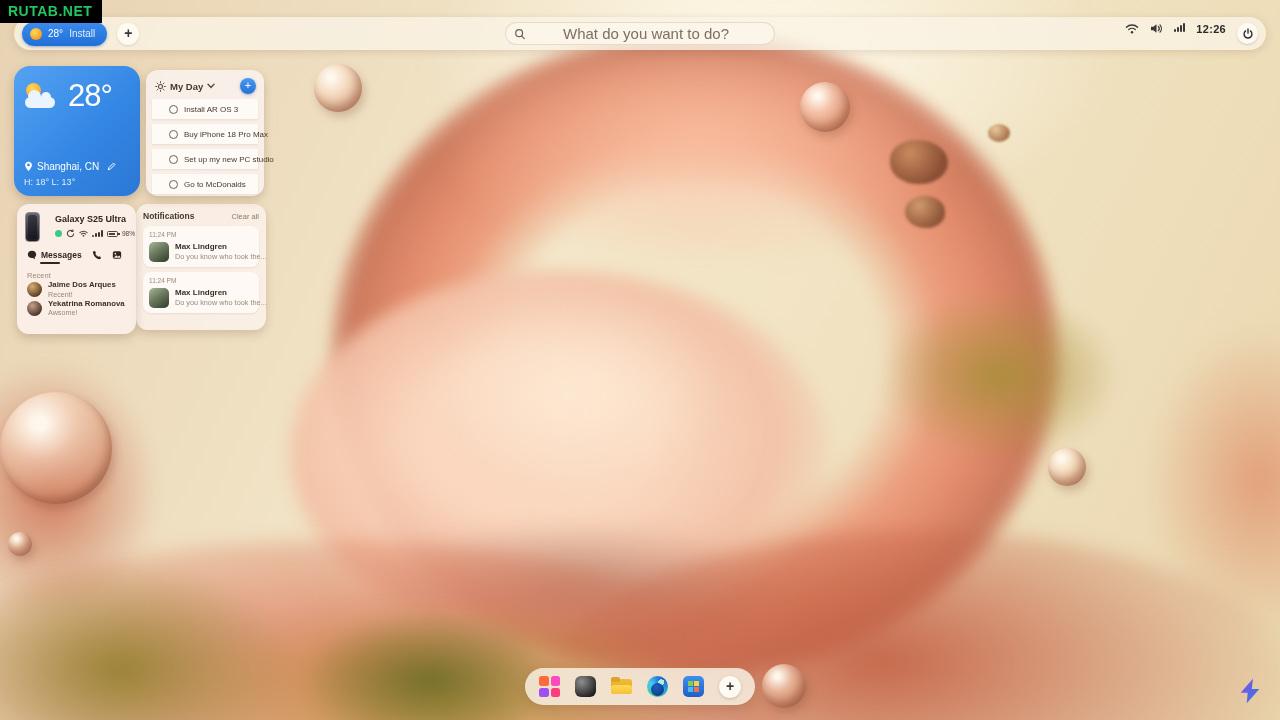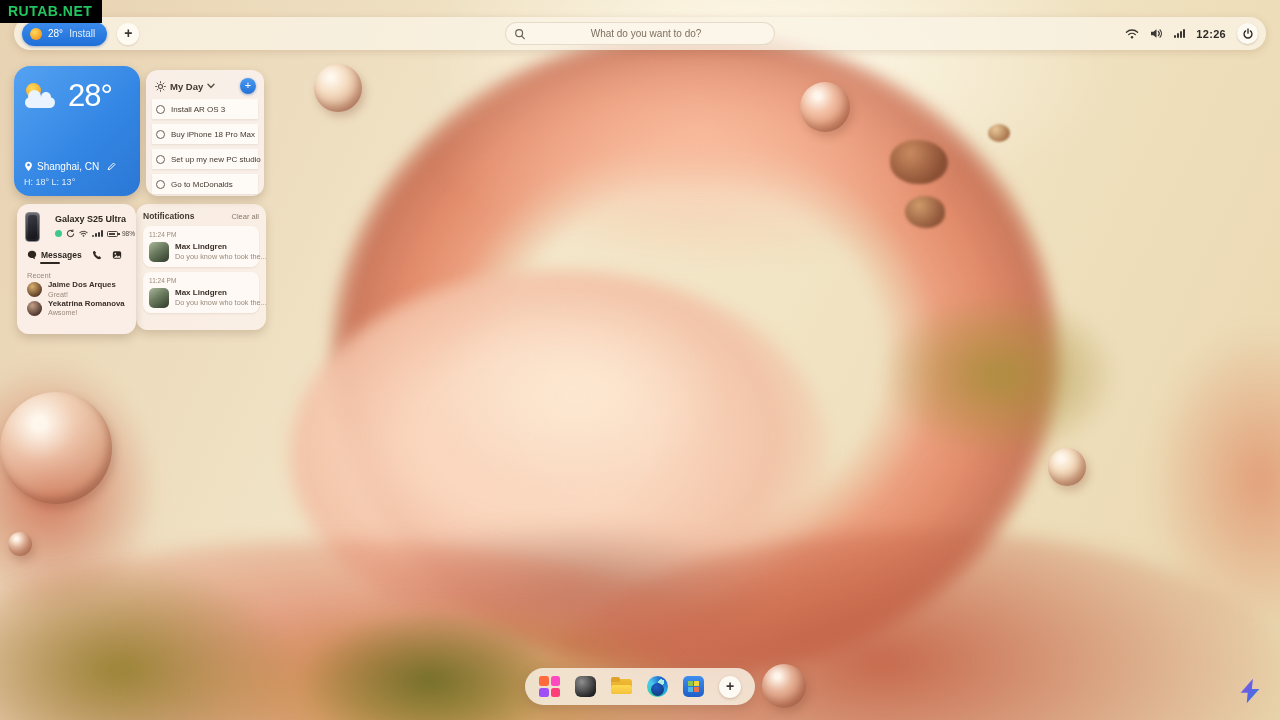--- a/index.html
+++ b/index.html
@@ -67,24 +67,24 @@
             box-shadow:0 1px 3px rgba(30,80,160,.4); color:#fff; font-size:10px; cursor:default; }
   .sun-dot { width:12px; height:12px; border-radius:50%;
             background:radial-gradient(circle at 38% 35%, #ffd95e, #f59a1e 75%); }
   .weather-tab .city { color:rgba(255,255,255,.85); }
   .newtab { width:22px; height:22px; border-radius:50%; margin-left:10px; background:rgba(255,252,245,.9);
             box-shadow:0 1px 2px rgba(120,80,50,.2); color:#3a3633; font-size:14px; line-height:21px;
             text-align:center; font-weight:bold; }
   .searchbox { position:absolute; left:50%; transform:translateX(-50%); width:270px; height:23px;
             border-radius:12px; background:rgba(252,246,234,.95); border:1px solid rgba(190,170,140,.35);
             display:flex; align-items:center; padding:0 8px; }
-  .searchbox input { flex:1; border:none; outline:none; background:transparent; font-size:10px;
+  .searchbox input { flex:1; border:none; outline:none; background:transparent; font-size:15px;
             text-align:center; color:#5a4f42; font-family:"Liberation Sans", sans-serif; }
   .searchbox input::placeholder { color:#7d7060; }
-  .tray { margin-left:auto; display:flex; align-items:center; gap:11px; }
+  .tray { margin-left:auto; display:flex; align-items:flex-start; gap:11px; }
   .tray .time { font-size:11px; color:#2e2a26; font-weight:bold; letter-spacing:.3px; }
   .power-btn { width:21px; height:21px; border-radius:50%; background:#fdfaf3;
             box-shadow:0 1px 2px rgba(120,80,50,.25); display:flex; align-items:center; justify-content:center; }
   .sigbars { display:flex; align-items:flex-end; gap:1px; }
   .sigbars i { width:2px; background:#3a3633; border-radius:1px; display:block; }
 
   
   .weather-card { position:absolute; left:14px; top:66px; width:126px; height:130px; border-radius:16px;
             background:linear-gradient(135deg,#54a2f2 0%,#3487e4 55%,#2b77d6 100%);
             box-shadow:0 4px 10px rgba(90,60,40,.25); padding:12px 10px 10px; color:#fff; z-index:15; }
@@ -105,21 +105,21 @@
 
   
   .myday { position:absolute; left:146px; top:70px; width:118px; height:126px; border-radius:12px;
             background:rgba(250,241,236,.9); box-shadow:0 4px 10px rgba(90,60,40,.22); padding:6px; z-index:15; }
   .md-head { display:flex; align-items:center; gap:4px; padding:2px 2px 0 3px; }
   .md-title { font-size:9.5px; font-weight:bold; color:#44392f; }
   .md-add { margin-left:auto; width:16px; height:16px; border-radius:50%;
             background:linear-gradient(180deg,#4b9af0,#2471d6); color:#fff; font-size:11px; line-height:15px;
             text-align:center; box-shadow:0 1px 3px rgba(30,80,160,.4); }
   .md-item { margin-top:5px; height:20px; border-radius:1px; background:rgba(255,253,249,.85);
-            box-shadow:0 1px 2px rgba(120,90,60,.12); display:flex; align-items:center; gap:6px; padding:0 4px; }
+            box-shadow:0 1px 2px rgba(120,90,60,.12); display:flex; align-items:center; gap:6px; padding:0 17px; }
   .md-check { width:9px; height:9px; border-radius:50%; border:1.3px solid #6e6052; flex:none; }
   .md-label { font-size:8px; color:#44392f; white-space:nowrap; }
 
   
   .phone { position:absolute; left:17px; top:204px; width:119px; height:130px; border-radius:12px;
             background:rgba(251,240,234,.92); box-shadow:0 4px 10px rgba(90,60,40,.22); padding:8px; z-index:15; }
   .ph-head { display:flex; gap:15px; }
   .ph-img { width:15px; height:30px; border-radius:4px; background:linear-gradient(180deg,#6a6a72,#1c1c22);
             border:1px solid #8a8a90; position:relative; flex:none; }
   .ph-img::after { content:""; position:absolute; inset:2px; border-radius:3px;
@@ -374,21 +374,21 @@
       <circle cx="4" cy="4.4" r="1" fill="#f5ece4"></circle>
       <path d="M2 9.4 L5.2 6.2 L7 8 L8.6 6.6 L10 8.2 L10 9.4 Z" fill="#f5ece4"></path>
     </svg>
   </div>
   <div class="ph-underline"></div>
   <div class="ph-recent">Recent</div>
   <div class="ph-contact">
     <span class="ph-av c1"></span>
     <div>
       <div class="ph-cname">Jaime Dos Arques</div>
-      <div class="ph-cmsg">Great!</div>
+      <div class="ph-cmsg">Recent!</div>
     </div>
   </div>
   <div class="ph-contact">
     <span class="ph-av c2"></span>
     <div>
       <div class="ph-cname">Yekatrina Romanova</div>
       <div class="ph-cmsg">Awsome!</div>
     </div>
   </div>
 </div>

